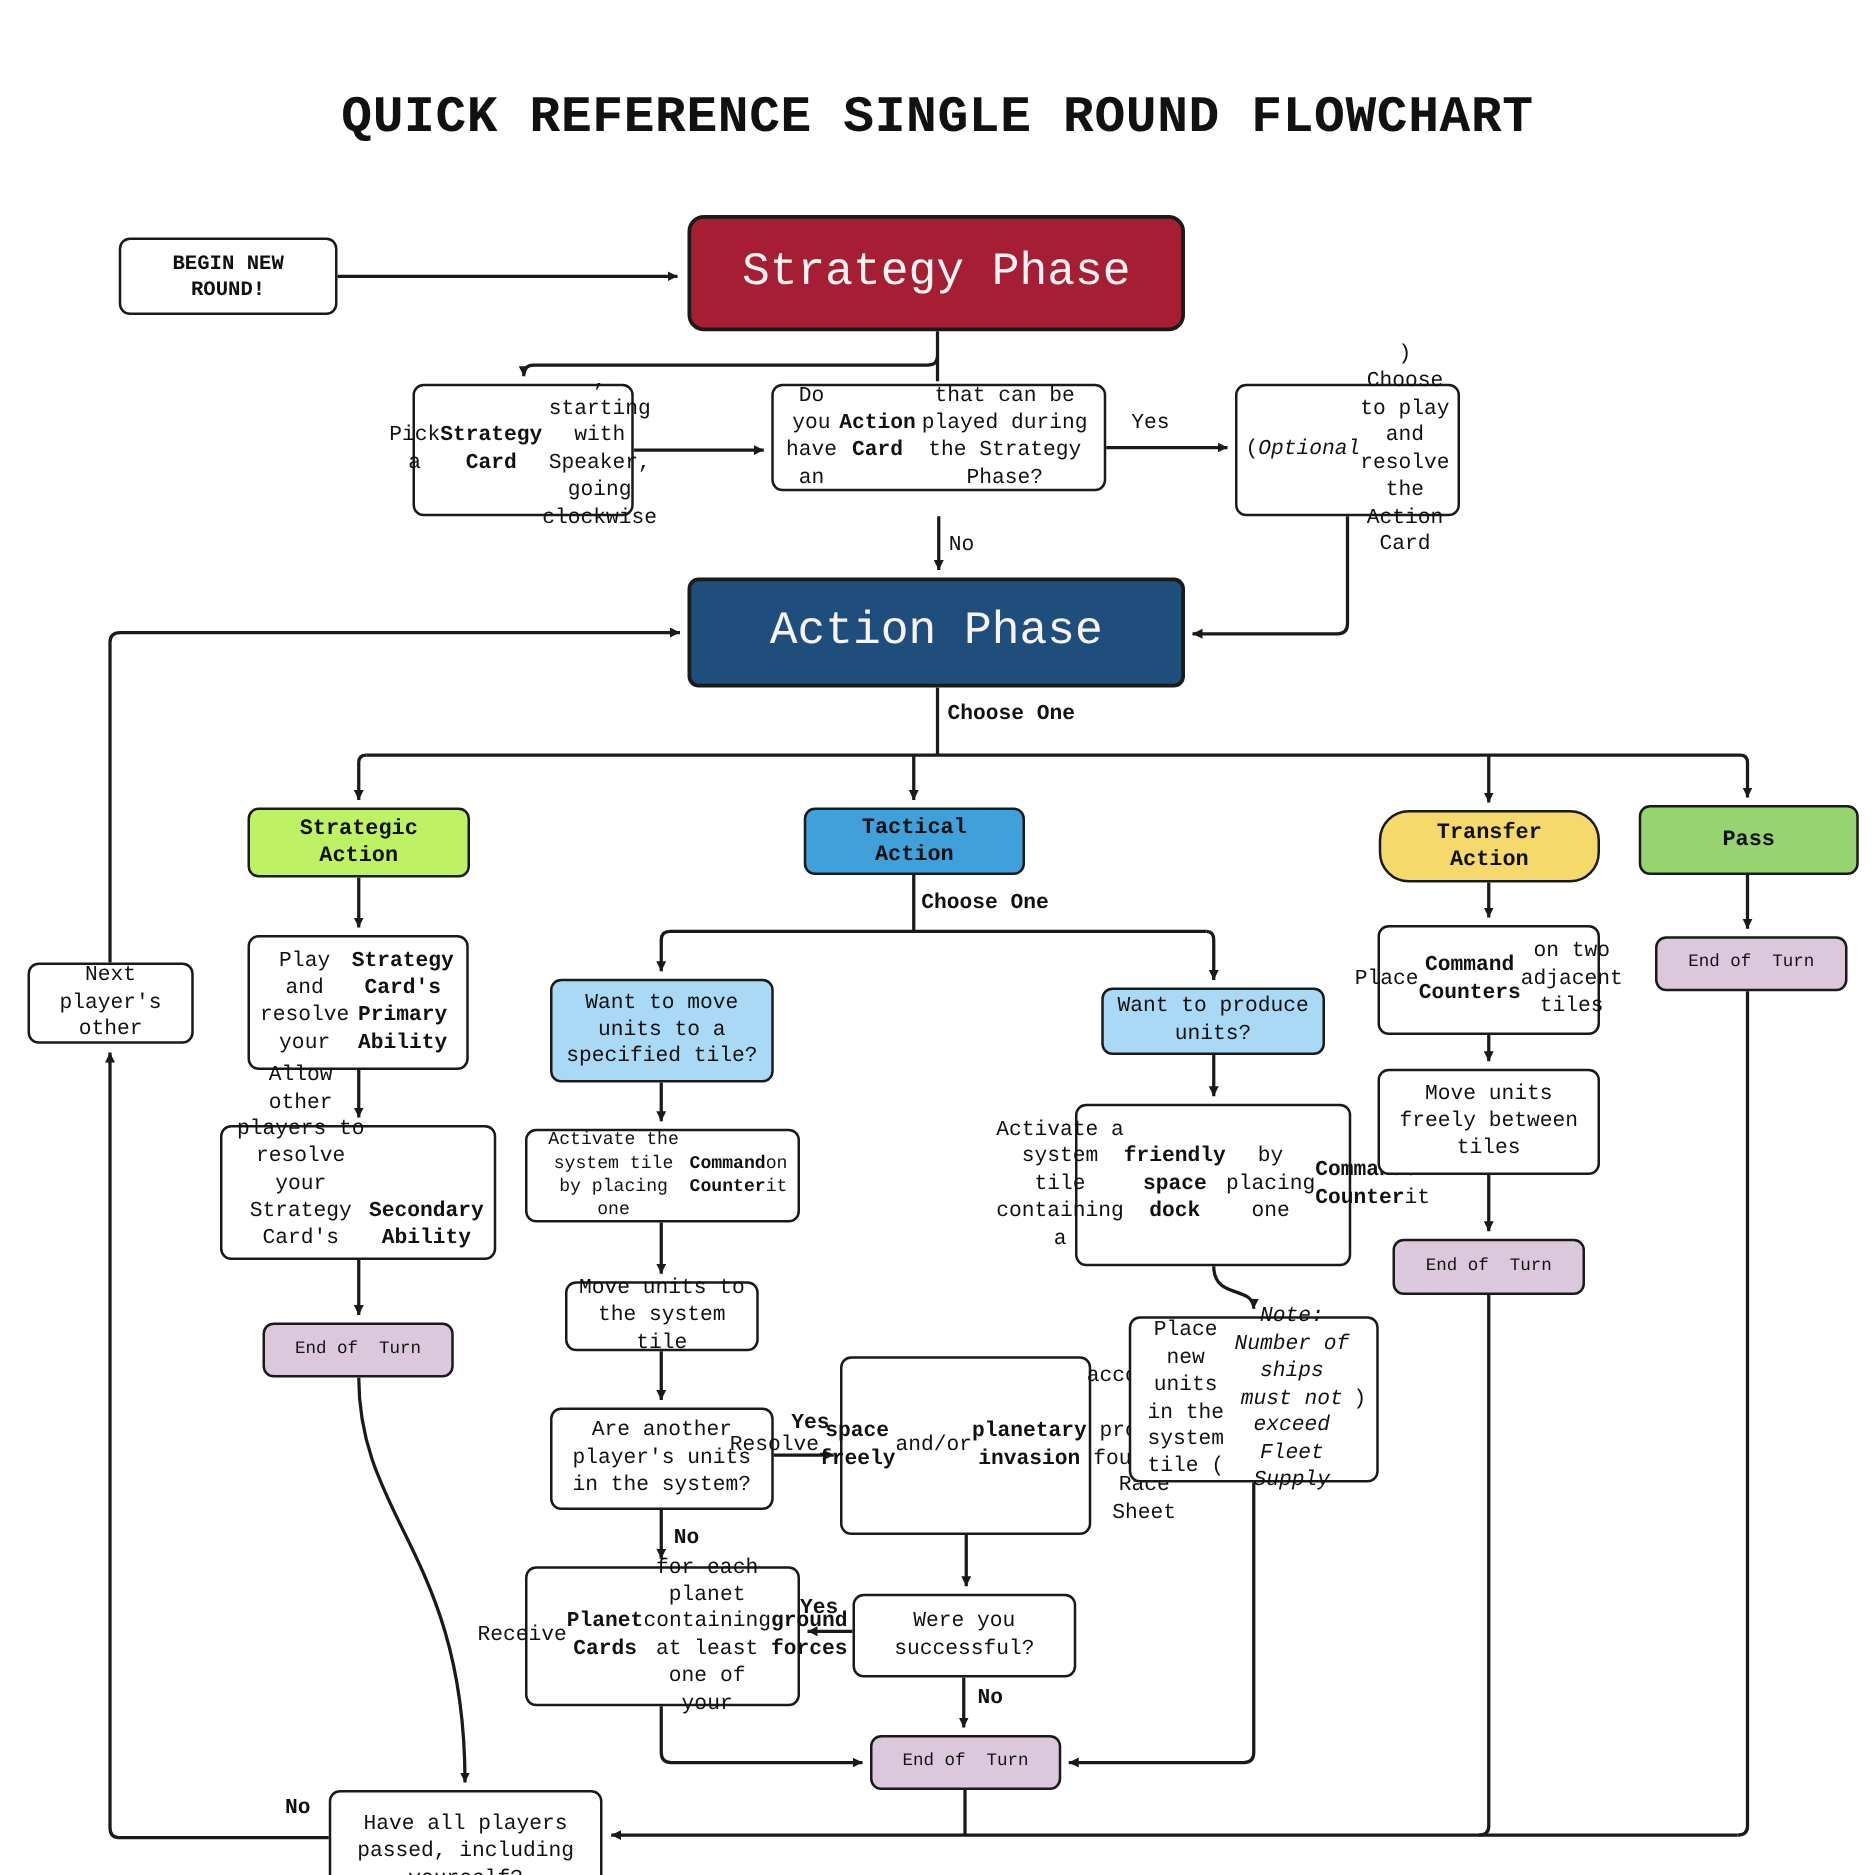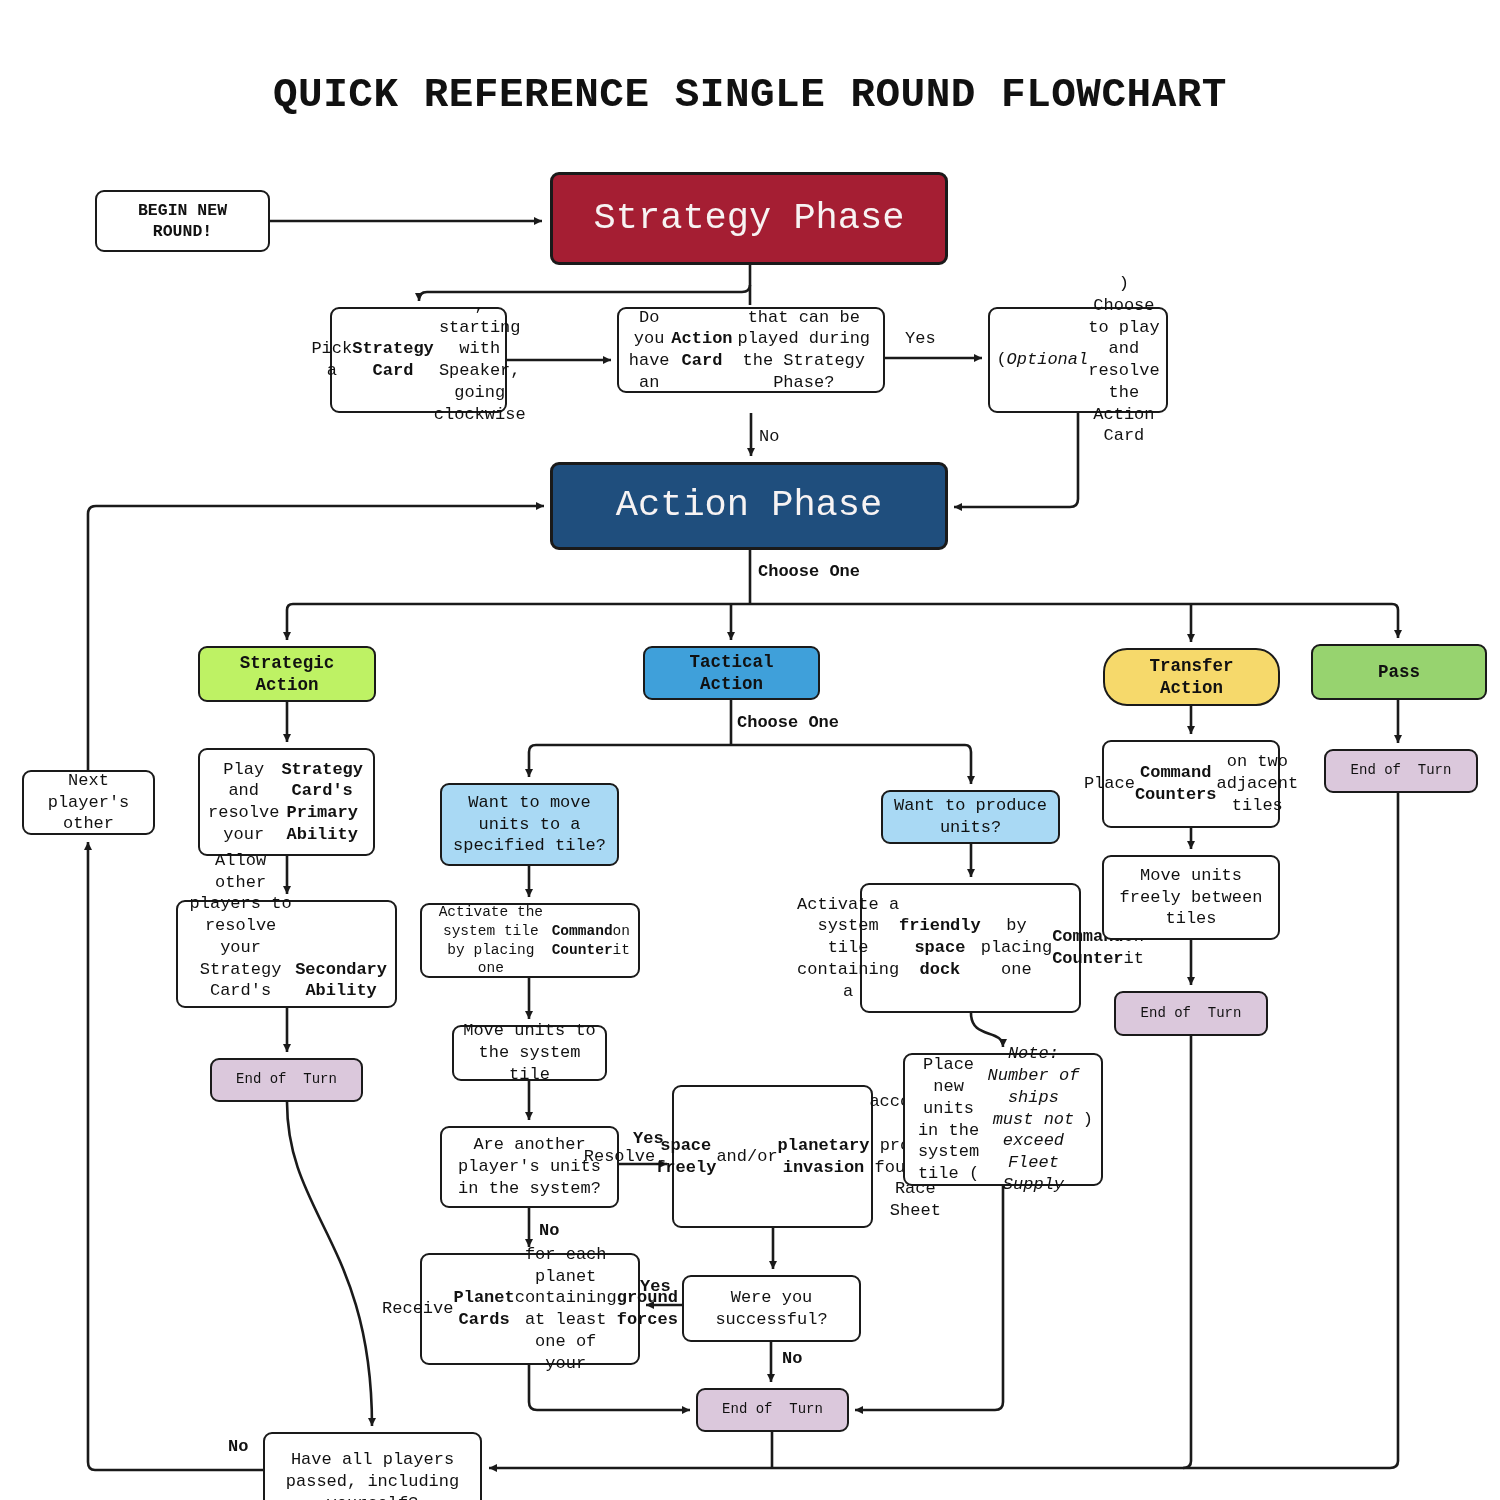--- a/index.html
+++ b/index.html
@@ -72,21 +72,21 @@
     <path class="c" d="M1398 700 V743" marker-end="url(#ah)"></path>
     <path class="c" d="M1398 793 V1461 Q1398 1468 1390 1468"></path>
     <path class="c" d="M1390 1468 H489" marker-end="url(#ah)"></path>
     <path class="c" d="M772 1432 V1468"></path>
     <path class="c" d="M263 1470 H95 Q88 1470 88 1462 V842" marker-end="url(#ah)"></path>
     <path class="c" d="M88 770 V514 Q88 506 96 506 H544" marker-end="url(#ah)"></path>
   </svg>
 
   <div class="node b" style="left:95px;top:190px;width:175px;height:62px;font-size:16.5px;">BEGIN NEW ROUND!</div>
 
-  <div class="node phase" style="left:550px;top:172px;width:398px;height:93px;background:#A51E33;">Strategy Phase</div>
+  <div class="node phase" style="left:550px;top:172px;width:398px;height:93px;background:#A51E33;border-radius:13px;">Strategy Phase</div>
 
   <div class="node" style="left:330px;top:307px;width:177px;height:106px;">Pick a <b>Strategy Card</b>, starting with Speaker, going clockwise</div>
 
   <div class="node" style="left:617px;top:307px;width:268px;height:86px;">Do you have an <b>Action Card</b> that can be played during the Strategy Phase?</div>
 
   <div class="node" style="left:988px;top:307px;width:180px;height:106px;">(<i>Optional</i>) Choose to play and resolve the Action Card</div>
 
   <div class="node phase" style="left:550px;top:462px;width:398px;height:88px;background:#1F4E7D;">Action Phase</div>
 
   <div class="node hdr" style="left:198px;top:646px;width:178px;height:56px;background:#bef264;">Strategic Action</div>

